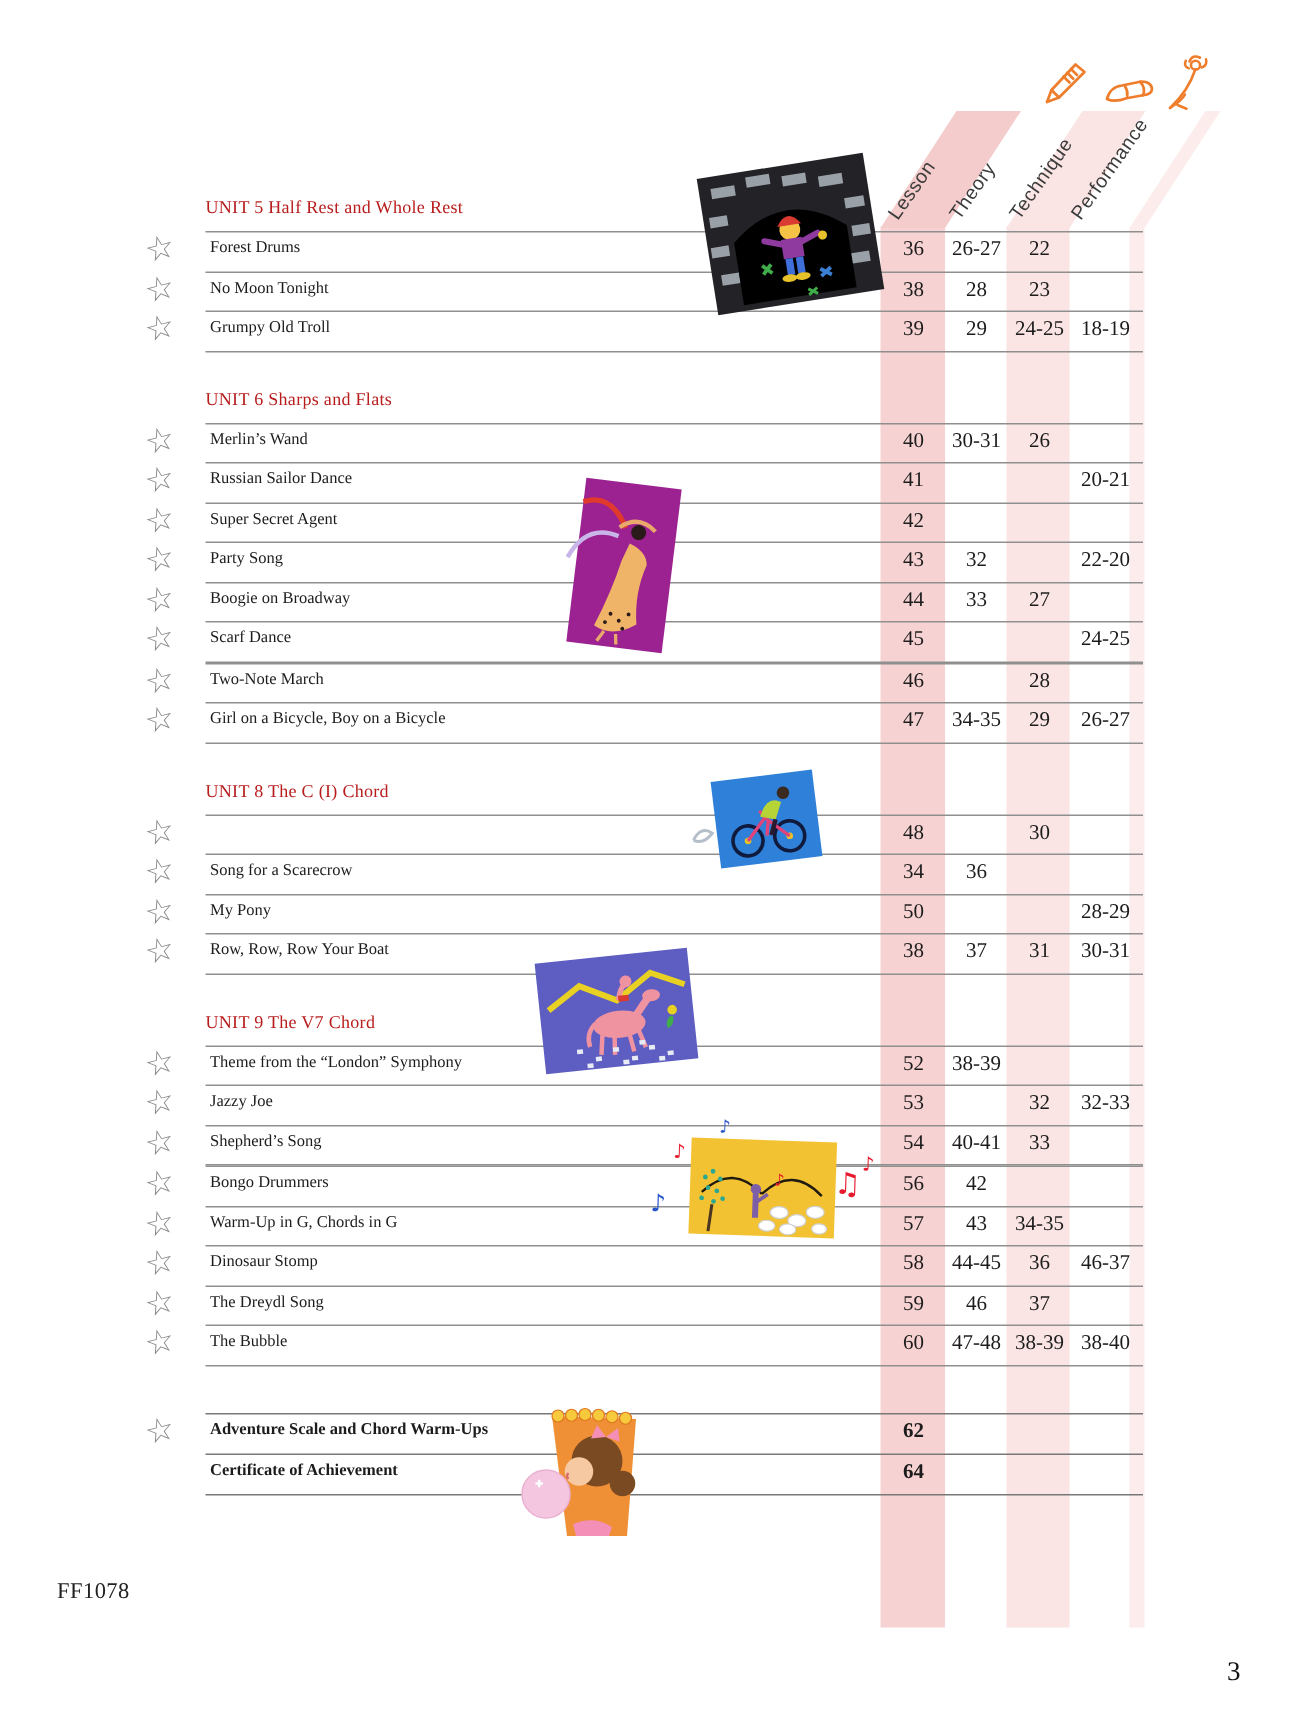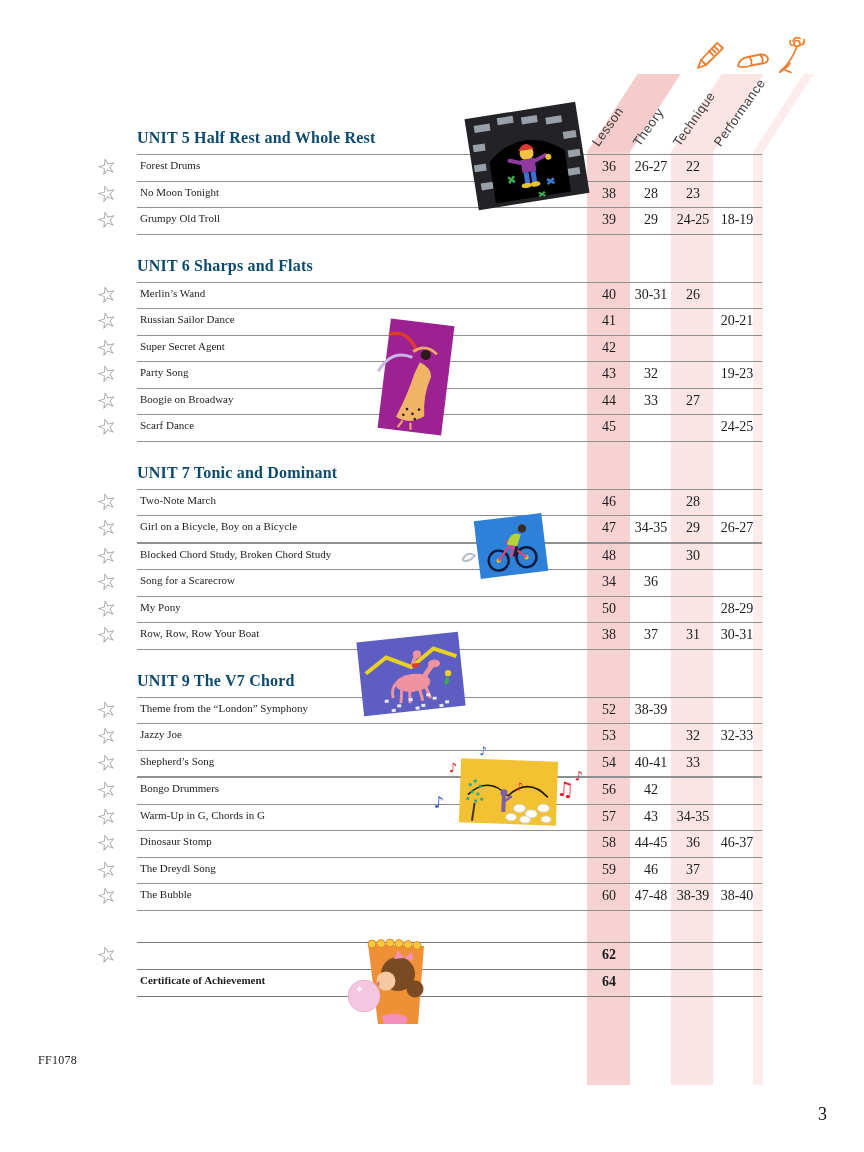--- a/index.html
+++ b/index.html
@@ -25,21 +25,21 @@
              transform:rotate(-55deg);transform-origin:0 100%;line-height:15px;}
   .lbl-lesson{left:601px;top:134px;}
   .lbl-theory{left:642px;top:134px;}
   .lbl-technique{left:682px;top:134px;}
   .lbl-performance{left:723px;top:134px;}
 
   .hdr-icon{position:absolute;}
 
   
   .toc{position:absolute;left:137px;top:127px;width:625px;}
-  .unit-title{font-size:16px;line-height:22px;font-weight:bold;color:#0c4a6e;
+  .unit-title{font-size:12px;line-height:22px;font-weight:normal;color:#b91c1c;
               margin:20px 0 5px 0;letter-spacing:.2px;white-space:nowrap;}
   [data-name="toc-sections"] section:first-child .unit-title{margin-top:0;}
   .rows{border-top:1px solid #8f8f8f;}
   .row{height:26.5px;position:relative;border-bottom:1px solid #8f8f8f;box-sizing:border-box;}
   .song{position:absolute;left:3px;top:4px;font-size:11px;white-space:nowrap;}
   .num{position:absolute;top:4px;font-size:14px;text-align:center;}
   .num-lesson{left:449px;width:46px;}
   .num-theory{left:487px;width:54px;}
   .num-technique{left:529px;width:54px;}
   .num-performance{left:573px;width:54px;}
@@ -48,21 +48,21 @@
 
   .extras{margin-top:31px;border-top:1px solid #787878;}
   .extras .row{height:27px;border-bottom:1px solid #787878;}
   .extras .song,.extras .num{font-weight:bold;}
 
   
   .illus{position:absolute;}
   .illus svg{overflow:visible;display:block;}
 
   
-  .footer-code{position:absolute;left:38px;top:1053px;font-size:12px;color:#222;letter-spacing:.3px;}
+  .footer-code{position:absolute;left:38px;top:1053px;font-size:15px;color:#222;letter-spacing:.3px;}
   .footer-page{position:absolute;left:818px;top:1104px;font-size:18px;color:#111;}
 </style>
 </head>
 <body>
 
 <div class="page" data-name="toc-page">
 
   <div class="stripe stripe-lesson" data-name="lesson-column-stripe"></div>
   <div class="stripe stripe-technique" data-name="technique-column-stripe"></div>
   <div class="stripe stripe-edge" data-name="right-edge-stripe"></div>
@@ -157,66 +157,65 @@
     <span class="num num-theory" data-name="page-theory"></span>
     <span class="num num-technique" data-name="page-technique"></span>
     <span class="num num-performance" data-name="page-performance"></span>
   </div>
             <div class="row" data-name="toc-row">
     <span class="star" data-name="star-icon">☆</span>
     <span class="song" data-name="song-title">Party Song</span>
     <span class="num num-lesson" data-name="page-lesson">43</span>
     <span class="num num-theory" data-name="page-theory">32</span>
     <span class="num num-technique" data-name="page-technique"></span>
-    <span class="num num-performance" data-name="page-performance">19-23</span>
+    <span class="num num-performance" data-name="page-performance">22-20</span>
   </div>
             <div class="row" data-name="toc-row">
     <span class="star" data-name="star-icon">☆</span>
     <span class="song" data-name="song-title">Boogie on Broadway</span>
     <span class="num num-lesson" data-name="page-lesson">44</span>
     <span class="num num-theory" data-name="page-theory">33</span>
     <span class="num num-technique" data-name="page-technique">27</span>
     <span class="num num-performance" data-name="page-performance"></span>
   </div>
             <div class="row" data-name="toc-row">
     <span class="star" data-name="star-icon">☆</span>
     <span class="song" data-name="song-title">Scarf Dance</span>
     <span class="num num-lesson" data-name="page-lesson">45</span>
     <span class="num num-theory" data-name="page-theory"></span>
     <span class="num num-technique" data-name="page-technique"></span>
     <span class="num num-performance" data-name="page-performance">24-25</span>
   </div>
           </div>
   </section>
         <section class="unit" data-name="unit-section">
-    <h2 class="unit-title" data-name="unit-title">UNIT 7 Tonic and Dominant</h2>
     <div class="rows" data-name="section-rows">
             <div class="row" data-name="toc-row">
     <span class="star" data-name="star-icon">☆</span>
     <span class="song" data-name="song-title">Two-Note March</span>
     <span class="num num-lesson" data-name="page-lesson">46</span>
     <span class="num num-theory" data-name="page-theory"></span>
     <span class="num num-technique" data-name="page-technique">28</span>
     <span class="num num-performance" data-name="page-performance"></span>
   </div>
             <div class="row" data-name="toc-row">
     <span class="star" data-name="star-icon">☆</span>
     <span class="song" data-name="song-title">Girl on a Bicycle, Boy on a Bicycle</span>
     <span class="num num-lesson" data-name="page-lesson">47</span>
     <span class="num num-theory" data-name="page-theory">34-35</span>
     <span class="num num-technique" data-name="page-technique">29</span>
     <span class="num num-performance" data-name="page-performance">26-27</span>
   </div>
           </div>
   </section>
         <section class="unit" data-name="unit-section">
-    <div class="rows" data-name="section-rows">
-            <div class="row" data-name="toc-row">
-    <span class="star" data-name="star-icon">☆</span>
-    <span class="song" data-name="song-title">Blocked Chord Study, Broken Chord Study</span>
+    <h2 class="unit-title" data-name="unit-title">UNIT 8 The C (I) Chord</h2>
+    <div class="rows" data-name="section-rows">
+            <div class="row" data-name="toc-row">
+    <span class="star" data-name="star-icon">☆</span>
     <span class="num num-lesson" data-name="page-lesson">48</span>
     <span class="num num-theory" data-name="page-theory"></span>
     <span class="num num-technique" data-name="page-technique">30</span>
     <span class="num num-performance" data-name="page-performance"></span>
   </div>
             <div class="row" data-name="toc-row">
     <span class="star" data-name="star-icon">☆</span>
     <span class="song" data-name="song-title">Song for a Scarecrow</span>
     <span class="num num-lesson" data-name="page-lesson">34</span>
     <span class="num num-theory" data-name="page-theory">36</span>
@@ -311,20 +310,21 @@
     <span class="num num-theory" data-name="page-theory">47-48</span>
     <span class="num num-technique" data-name="page-technique">38-39</span>
     <span class="num num-performance" data-name="page-performance">38-40</span>
   </div>
           </div>
   </section>
       </div>
     <div class="extras" data-name="toc-extras">
         <div class="row" data-name="toc-row">
     <span class="star" data-name="star-icon">☆</span>
+    <span class="song" data-name="song-title">Adventure Scale and Chord Warm-Ups</span>
     <span class="num num-lesson" data-name="page-lesson">62</span>
     <span class="num num-theory" data-name="page-theory"></span>
     <span class="num num-technique" data-name="page-technique"></span>
     <span class="num num-performance" data-name="page-performance"></span>
   </div>
         <div class="row" data-name="toc-row">
 
     <span class="song" data-name="song-title">Certificate of Achievement</span>
     <span class="num num-lesson" data-name="page-lesson">64</span>
     <span class="num num-theory" data-name="page-theory"></span>

